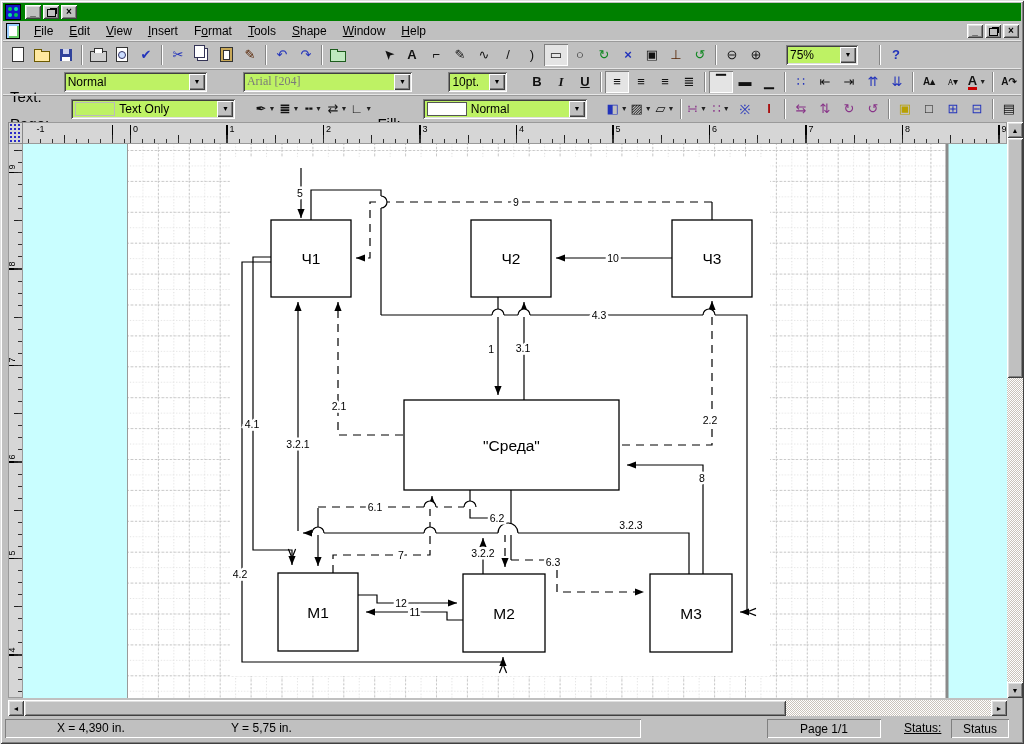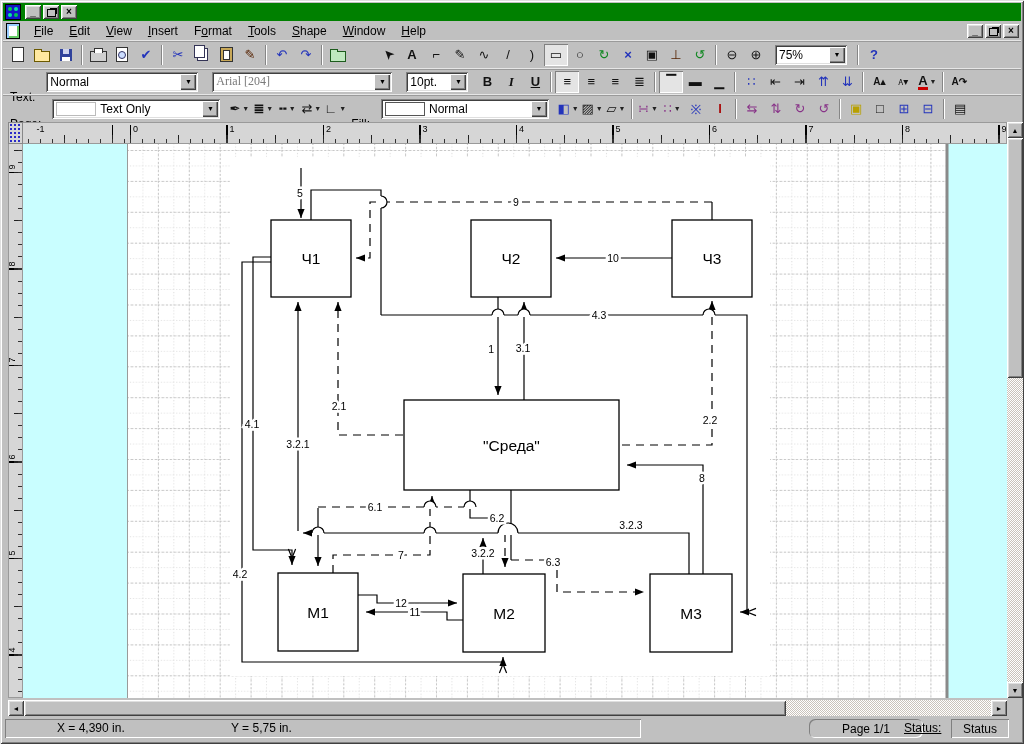--- a/index.html
+++ b/index.html
@@ -31,24 +31,24 @@
            border-top:1px solid #e6e6e6;box-shadow:0 1px 0 #9a9a9a inset;padding-left:3px;box-sizing:border-box;}
   #toolbar-main{top:40px;height:28px;}
   #toolbar-text{top:68px;height:26px;}
   #toolbar-line{top:94px;height:28px;}
   .tb-btn{min-width:24px;height:22px;display:flex;align-items:center;justify-content:center;
           font-size:13px;color:#111;position:relative;gap:1px;}
   .tb-btn .dd{font-size:7px;color:#222;margin-left:1px;}
   .tb-btn.pressed{background:#e4e4e4;box-shadow:inset 1px 1px 0 #808080,inset -1px -1px 0 #fff;}
   .tb-sep{width:0;height:20px;border-left:1px solid #868686;border-right:1px solid #fff;margin:0 3px;}
   .tb-gap{height:20px;}
-  .tb-label{font-size:12px;padding:0 4px;margin-top:30px;}
-  .combo{height:20px;background:#ffffff;display:flex;align-items:center;font-size:12px;
+  .tb-label{font-size:15px;padding:0 4px;margin-top:30px;}
+  .combo{height:20px;background:#bef264;display:flex;align-items:center;font-size:12px;
          box-shadow:inset 1px 1px 0 #808080,inset -1px -1px 0 #fff,inset 2px 2px 0 #404040,inset -2px -2px 0 #dfdfdf;
-         padding-left:4px;box-sizing:border-box;margin:0 7px;position:relative;}
+         padding-left:4px;box-sizing:border-box;margin:0 18px;position:relative;}
   .combo .val{flex:1;white-space:nowrap;overflow:hidden;}
   .combo .cbtn{width:16px;height:16px;margin:0 2px 0 2px;background:#c0c0c0;font-size:7px;
          display:flex;align-items:center;justify-content:center;
          box-shadow:inset 1px 1px 0 #fff,inset -1px -1px 0 #404040,inset -2px -2px 0 #808080;}
   .combo .thumb{width:38px;height:12px;margin-right:4px;border:1px solid #bbb;flex:0 0 auto;
          background-image:radial-gradient(#bbb 0.5px,transparent 0.6px);background-size:4px 4px;}
   .combo .swatch{width:38px;height:12px;margin-right:4px;border:1px solid #555;background:#fff;flex:0 0 auto;}
   .font-italic .val{color:#7a7a7a;font-family:"Liberation Serif",serif;}
   .g-bold{font-weight:bold;} .g-italic{font-style:italic;font-family:"Liberation Serif",serif;font-weight:bold;}
   .g-under{text-decoration:underline;font-weight:bold;}
@@ -584,21 +584,21 @@
     <div class="checker" style="position:absolute;left:16px;top:0;width:967px;height:16px;"></div>
     <div class="sb-btn" style="left:0;top:0;width:16px;height:16px;">◄</div>
     <div class="sb-thumb" style="left:16px;top:0;width:762px;height:16px;"></div>
     <div class="sb-btn" style="left:983px;top:0;width:16px;height:16px;">►</div>
   </div>
 
   <div class="statusbar">
     <div class="s-panel" style="left:2px;width:636px;"></div>
     <div class="s-text" style="left:54px;">X = 4,390 in.</div>
     <div class="s-text" style="left:228px;">Y = 5,75 in.</div>
-    <div class="s-panel" style="left:806px;width:114px;justify-content:center;border-radius:6px;">
+    <div class="s-panel" style="left:764px;width:114px;justify-content:center;">
         <span>Page 1/1</span>
       </div>
     <div class="s-text" style="left:901px;text-decoration:underline;">Status:</div>
     <div class="s-panel" style="left:948px;width:58px;justify-content:center;">
         <span>Status</span>
       </div>
   </div>
 
 </div>
 

